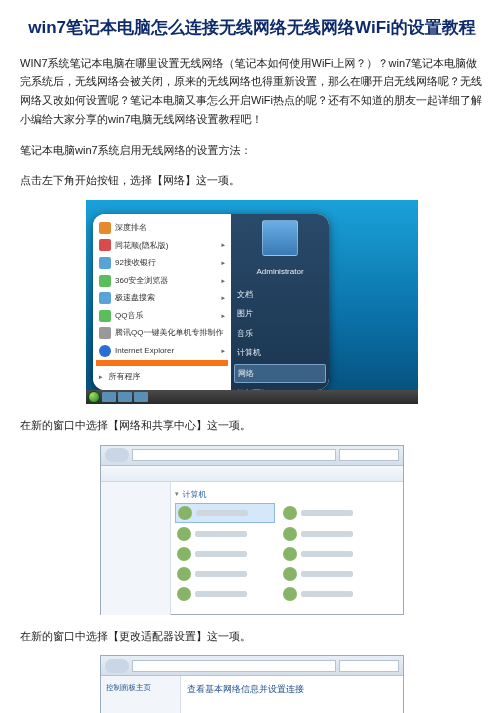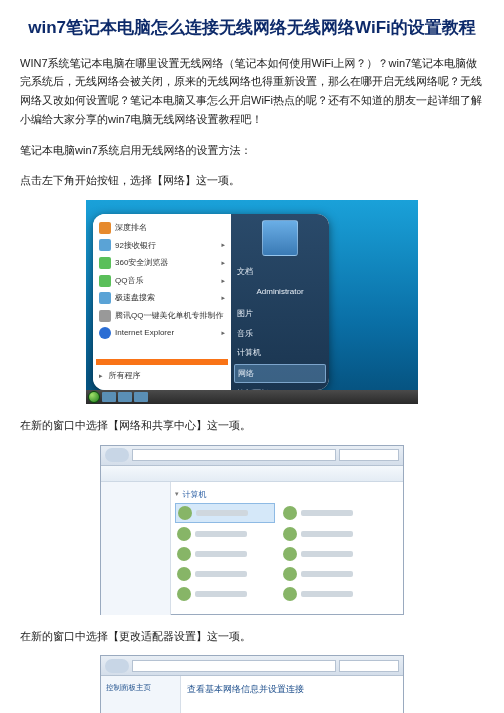--- a/index.html
+++ b/index.html
@@ -121,57 +121,62 @@
 <p class="step-text">点击左下角开始按钮，选择【网络】这一项。</p>
 
 <div class="shot shot1">
   <div class="startmenu">
     <div class="startmenu-left">
       <div class="sm-item">
           <span class="sm-icon orange"></span>
           <span>深度排名</span>
         </div>
       <div class="sm-item">
+          <span class="sm-icon red"></span>
+          <span>同花顺(隐私版)</span>
+          <span class="sm-arrow">▸</span>
+        </div>
+      <div class="sm-item">
           <span class="sm-icon"></span>
           <span>92接收银行</span>
           <span class="sm-arrow">▸</span>
         </div>
       <div class="sm-item">
           <span class="sm-icon green"></span>
           <span>360安全浏览器</span>
           <span class="sm-arrow">▸</span>
         </div>
       <div class="sm-item">
+          <span class="sm-icon"></span>
+          <span>极速盘搜索</span>
+          <span class="sm-arrow">▸</span>
+        </div>
+      <div class="sm-item">
           <span class="sm-icon green"></span>
           <span>QQ音乐</span>
-          <span class="sm-arrow">▸</span>
-        </div>
-      <div class="sm-item">
-          <span class="sm-icon"></span>
-          <span>极速盘搜索</span>
           <span class="sm-arrow">▸</span>
         </div>
       <div class="sm-item">
           <span class="sm-icon gray"></span>
           <span>腾讯QQ一键美化单机专排制作</span>
         </div>
       <div class="sm-item">
           <span class="sm-icon blue-e"></span>
           <span>Internet Explorer</span>
           <span class="sm-arrow">▸</span>
         </div>
       <div class="sm-item all">
           <span class="sm-arrow" style="margin:0 2px 0 0">▸</span>
           <span>所有程序</span>
         </div>
     </div>
     <div class="startmenu-right">
       <div class="avatar"></div>
+      <div class="sm-right-item" style="text-align:center;margin-bottom:3px;">Administrator</div>
       <div class="sm-right-item">文档</div>
-      <div class="sm-right-item" style="text-align:center;margin-bottom:3px;">Administrator</div>
       <div class="sm-right-item">图片</div>
       <div class="sm-right-item">音乐</div>
       <div class="sm-right-item">计算机</div>
       <div class="sm-right-item hl">网络</div>
       <div class="sm-right-item">控制面板</div>
 
     </div>
   </div>
   <div class="taskbar-bottom">
     <div class="orb"></div>

